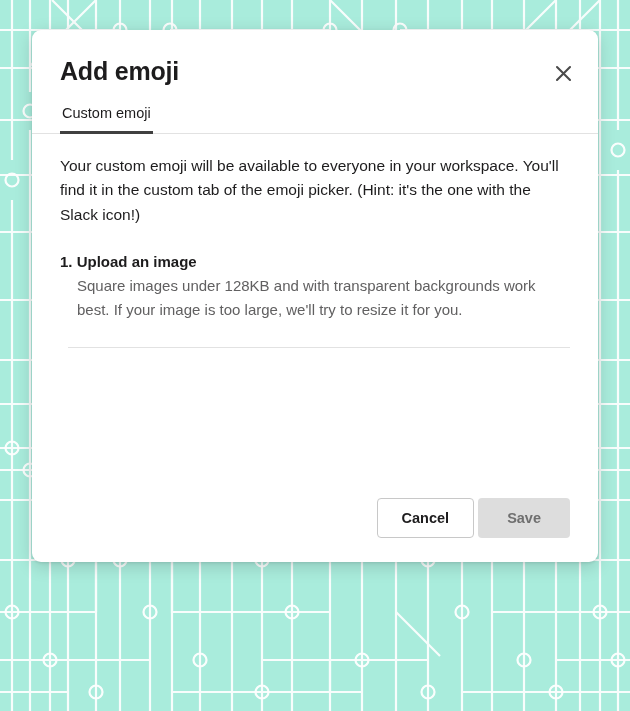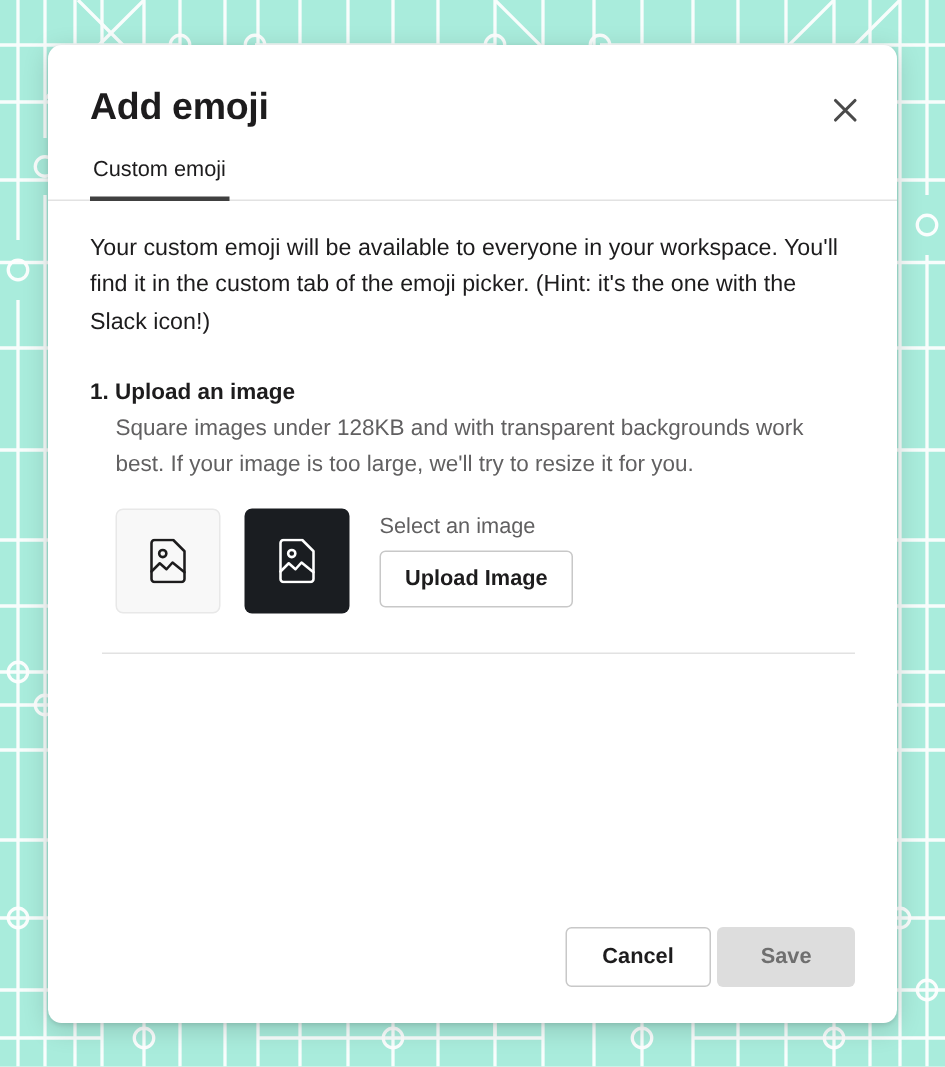--- a/index.html
+++ b/index.html
@@ -23,21 +23,21 @@
     width: 630px;
     height: 711px;
   }
 
   
   #dialog {
     position: absolute;
     left: 32px;
     top: 30px;
     width: 566px;
-    height: 652px;
+    height: 532px;
     background: #ffffff;
     border-radius: 9px;
     box-shadow: 0 4px 18px rgba(0,0,0,0.16), 0 1px 3px rgba(0,0,0,0.10);
     box-sizing: border-box;
     overflow: hidden;
   }
 
   
   .dialog-header {
     position: relative;
@@ -350,41 +350,20 @@
   </div>
 
   <div class="dialog-body">
 
     <p class="intro">Your custom emoji will be available to everyone in your workspace. You'll find it in the custom tab of the emoji picker. (Hint: it's the one with the Slack icon!)</p>
 
     <div class="step">
       <h2 class="step-title">1. Upload an image</h2>
       <p class="step-desc">Square images under 128KB and with transparent backgrounds work best. If your image is too large, we'll try to resize it for you.</p>
 
-      <div class="upload-row">
-        <div class="thumb light">
-          <svg width="26" height="30" viewBox="0 0 26 30">
-            <path d="M2 3 A2 2 0 0 1 4 1 H16.5 L24 8.5 V27 A2 2 0 0 1 22 29 H4 A2 2 0 0 1 2 27 Z" fill="none" stroke="#1d1c1d" stroke-width="1.7" stroke-linejoin="round"></path>
-            <circle cx="9.5" cy="10" r="2.4" fill="none" stroke="#1d1c1d" stroke-width="1.7"></circle>
-            <path d="M2 22 L7.5 16.5 L12 20.5 L16 16 L24 22.5" fill="none" stroke="#1d1c1d" stroke-width="1.7" stroke-linejoin="round" stroke-linecap="round"></path>
-          </svg>
-        </div>
-        <div class="thumb dark">
-          <svg width="26" height="30" viewBox="0 0 26 30">
-            <path d="M2 3 A2 2 0 0 1 4 1 H16.5 L24 8.5 V27 A2 2 0 0 1 22 29 H4 A2 2 0 0 1 2 27 Z" fill="none" stroke="#ffffff" stroke-width="1.7" stroke-linejoin="round"></path>
-            <circle cx="9.5" cy="10" r="2.4" fill="none" stroke="#ffffff" stroke-width="1.7"></circle>
-            <path d="M2 22 L7.5 16.5 L12 20.5 L16 16 L24 22.5" fill="none" stroke="#ffffff" stroke-width="1.7" stroke-linejoin="round" stroke-linecap="round"></path>
-          </svg>
-        </div>
-
-        <div class="upload-right">
-          <div class="select-label">Select an image</div>
-          <button class="btn btn-outline">Upload Image</button>
-        </div>
-      </div>
     </div>
 
     <div class="divider"></div>
 
 
   </div>
 
   <div class="dialog-footer">
     <button class="btn btn-cancel">Cancel</button>
     <button class="btn btn-save" disabled="">Save</button>

